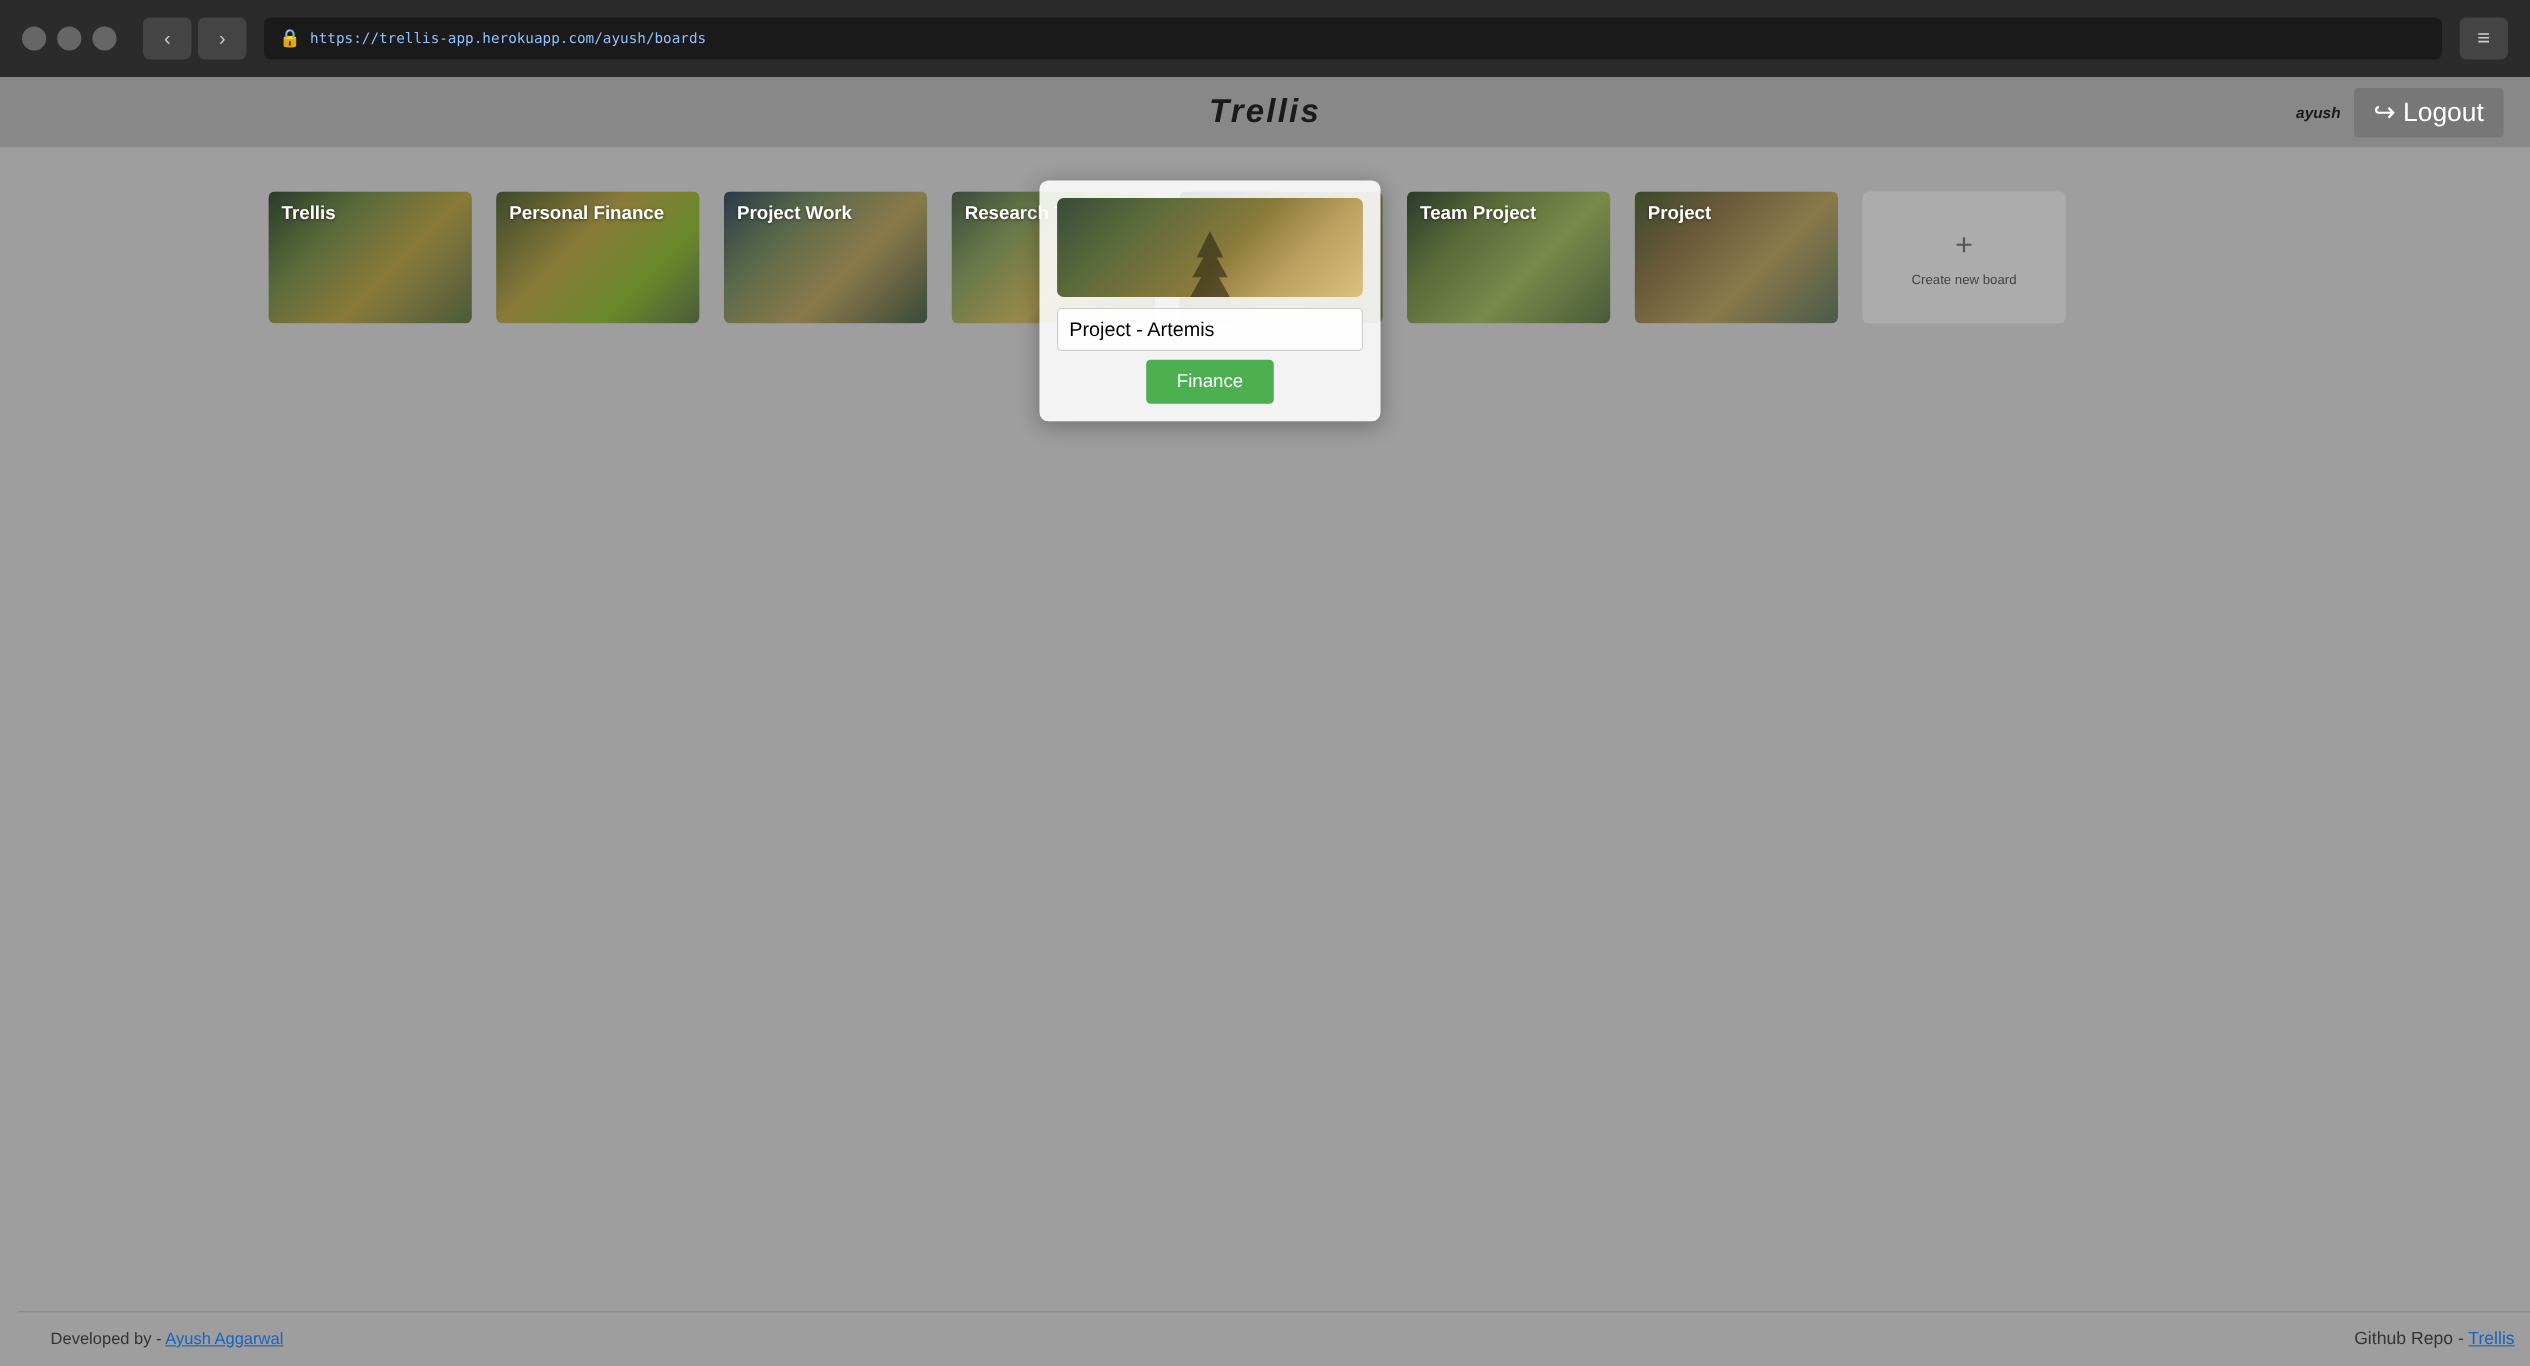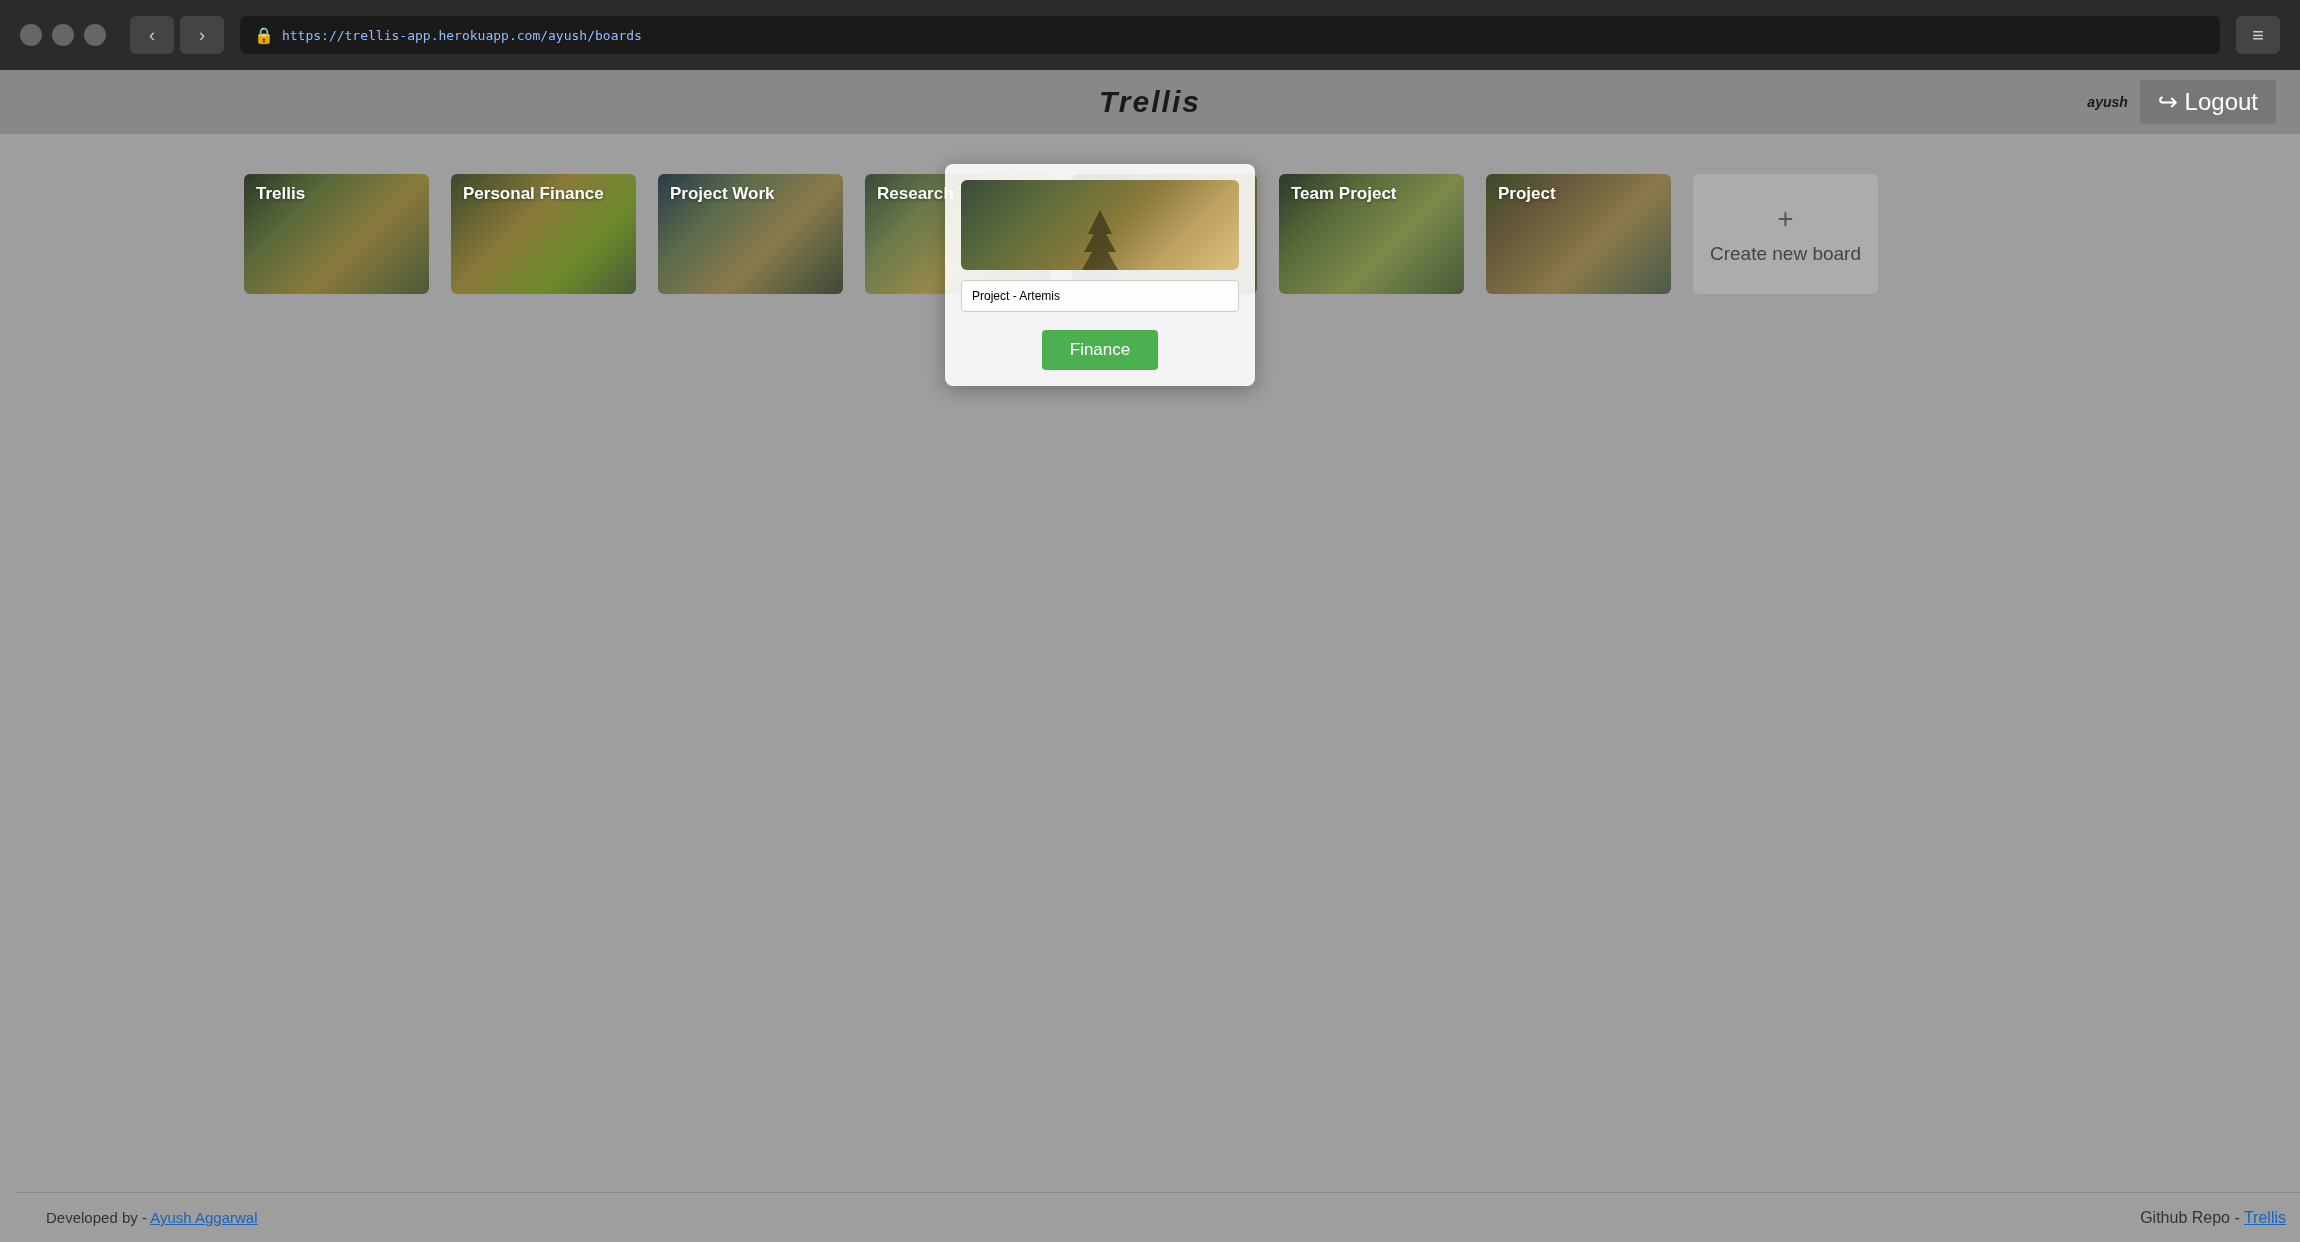--- a/index.html
+++ b/index.html
@@ -196,21 +196,21 @@
       background: rgba(255,255,255,0.15);
       display: flex;
       flex-direction: column;
       align-items: center;
       justify-content: center;
       cursor: pointer;
       position: relative;
     }
     .create-board-label {
       color: #444;
-      font-size: 19px;
+      font-size: 12px;
       margin-top: 8px;
     }
     .popup-title-input {
       width: 100%;
       padding: 8px 10px;
       font-size: 16px;
       border: 1px solid #ccc;
       border-radius: 4px;
       margin-bottom: 12px;
       background: rgba(255,255,255,0.8);
@@ -329,21 +329,21 @@
           overflow: hidden;
         ">
 
           <div style="
             position:absolute; bottom:0; left:50%; transform:translateX(-50%);
             width:40px; height:60px;
             background: rgba(20,20,10,0.5);
             clip-path: polygon(50% 0%, 20% 40%, 35% 40%, 10% 70%, 30% 70%, 5% 100%, 95% 100%, 70% 70%, 90% 70%, 65% 40%, 80% 40%);
           "></div>
         </div>
-        <input class="popup-title-input" type="text" value="Project - Artemis" style="width: 100%; padding: 8px 10px; font-size: 12px; border: 1px solid rgb(204, 204, 204); border-radius: 4px; margin-bottom: 18px; background: rgba(255, 255, 255, 0.9);">
+        <input class="popup-title-input" type="text" value="Project - Artemis" style="width: 100%; padding: 8px 10px; font-size: 18px; border: 1px solid rgb(204, 204, 204); border-radius: 4px; margin-bottom: 8px; background: rgba(255, 255, 255, 0.9);">
         <div style="text-align:center;">
           <button class="popup-create-btn">Finance</button>
         </div>
       </div>
     </div>
 
     <div class="board-card">
       <div class="board-card-bg major1"></div>
       <span class="board-card-label">Major Project- I</span>
     </div>

